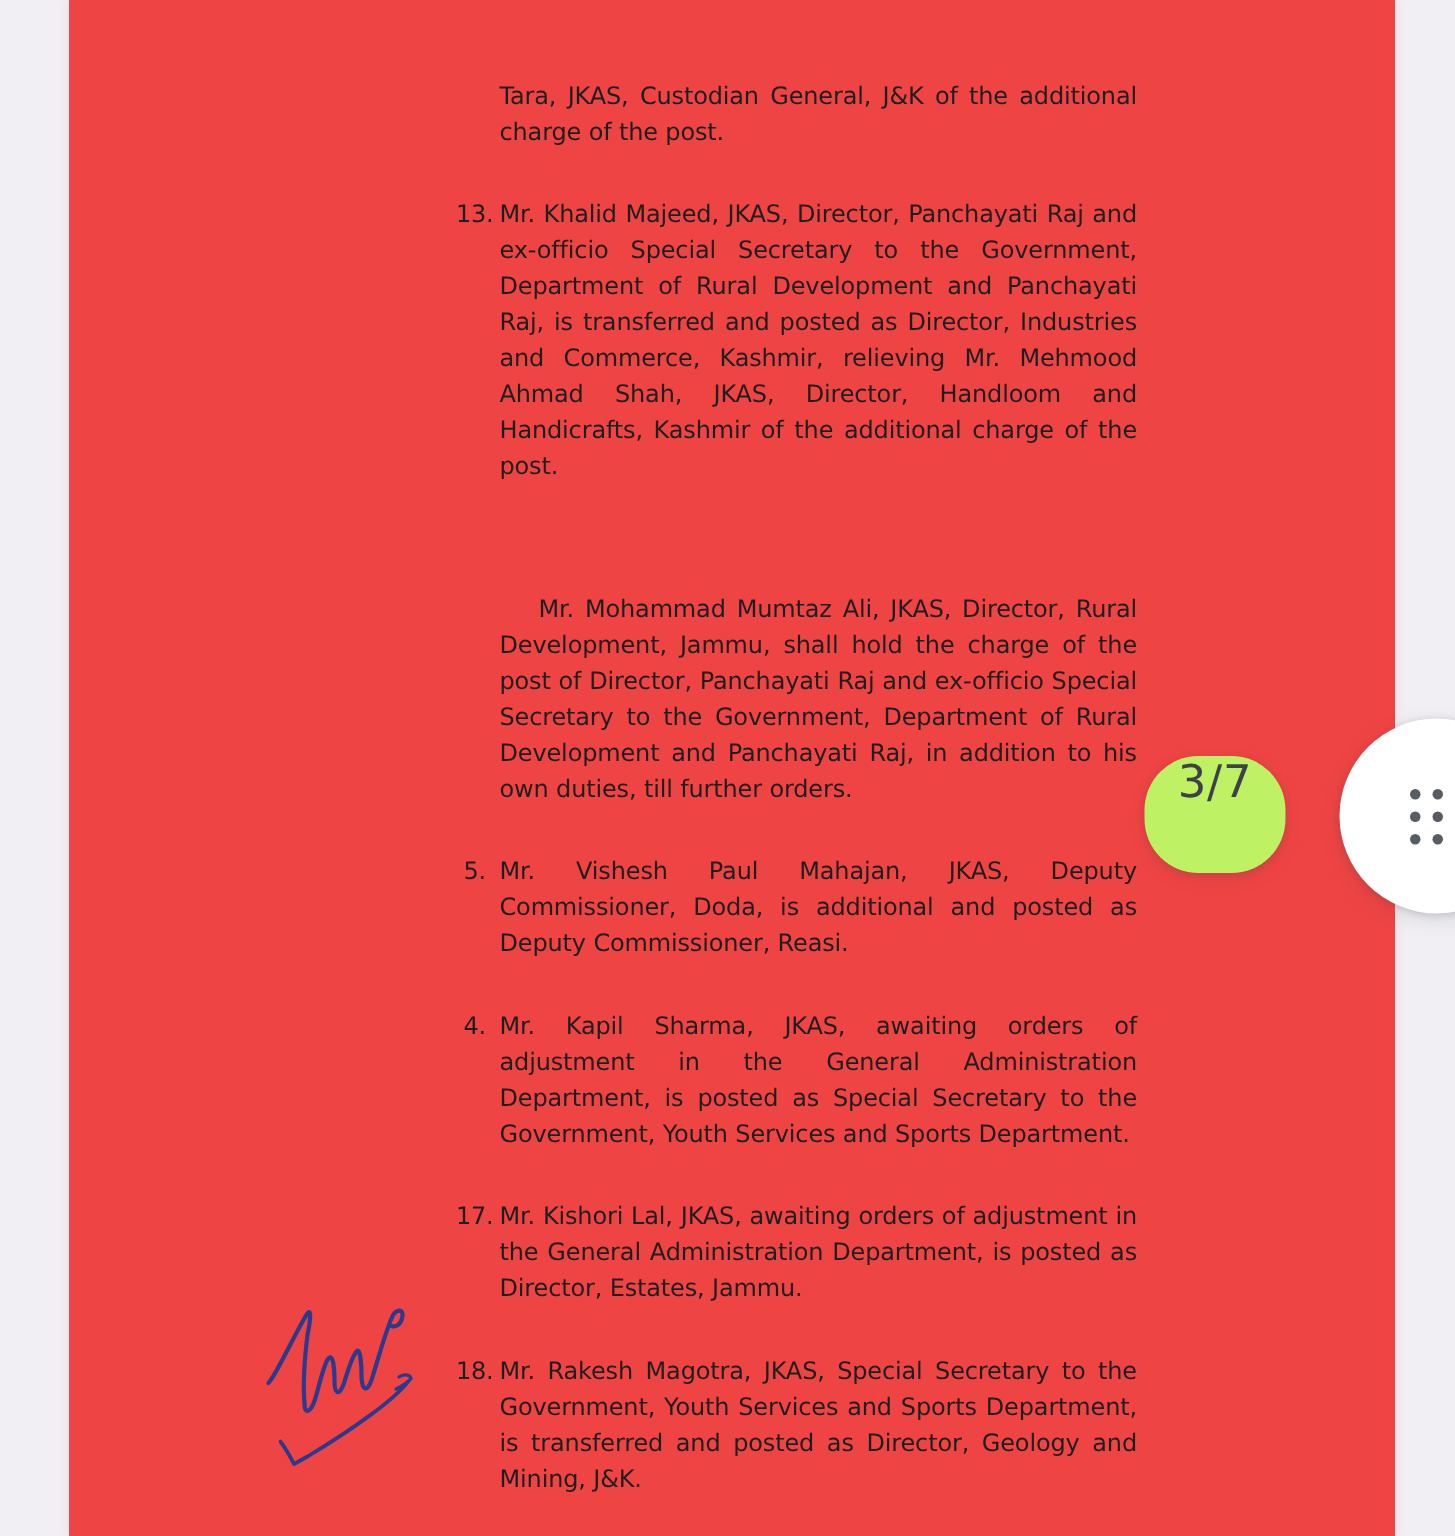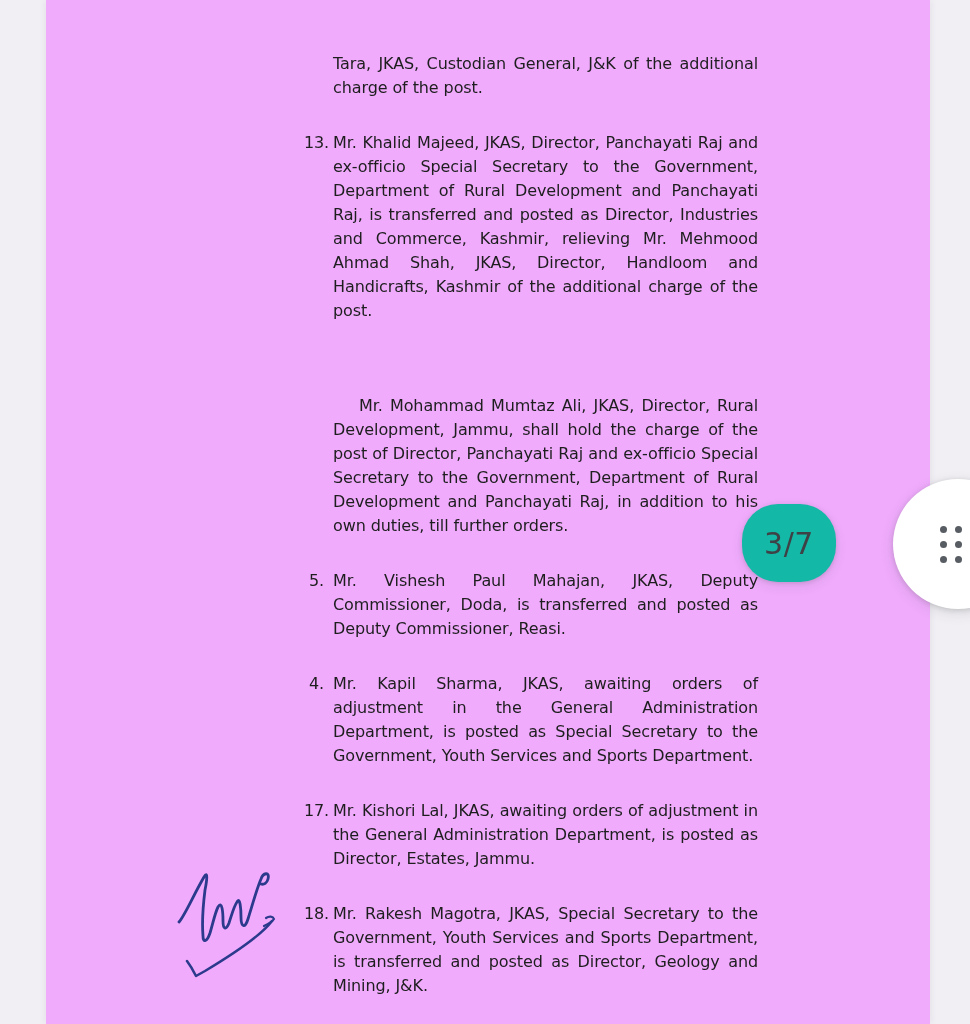--- a/index.html
+++ b/index.html
@@ -10,21 +10,21 @@
     font-family: "DejaVu Sans", "Liberation Sans", sans-serif;
     position: relative;
   }
   .viewer { position: absolute; inset: 0; }
 
   
   .page {
     position: absolute;
     left: 46px; top: 0;
     width: 884px; height: 1024px;
-    background: #f0abfc;
+    background: #ef4444;
     box-shadow: 0 0 7px rgba(80, 70, 100, 0.10);
   }
 
   
   .content {
     position: absolute;
     left: 300px; top: 52px;
     width: 458px;
     color: #1e1e1f;
     font-size: 16px;
@@ -46,26 +46,26 @@
   
   .signature {
     position: absolute;
     left: 165px; top: 858px;
     width: 120px; height: 125px;
   }
 
   
   .page-pill {
     position: absolute;
-    left: 742px; top: 504px;
+    left: 763px; top: 504px;
     width: 94px; height: 78px;
-    background: #14b8a6;
+    background: #bef264;
     border-radius: 36px;
     box-shadow: 0 1px 4px rgba(60,64,67,0.18), 0 4px 12px rgba(60,64,67,0.10);
-    display: flex; align-items: center; justify-content: center;
+    display: flex; justify-content: center;
     font-size: 30px;
     color: #3e4246;
     letter-spacing: 0.5px;
   }
   .menu-fab {
     position: absolute;
     left: 893px; top: 479px;
     width: 130px; height: 130px;
     background: #ffffff;
     border-radius: 50%;
@@ -100,21 +100,21 @@
         <p class="ptext">Mr. Khalid Majeed, JKAS, Director, Panchayati Raj and ex-officio Special Secretary to the Government, Department of Rural Development and Panchayati Raj, is transferred and posted as Director, Industries and Commerce, Kashmir, relieving Mr. Mehmood Ahmad Shah, JKAS, Director, Handloom and Handicrafts, Kashmir of the additional charge of the post.</p>
       </div>
 
       <div class="para first-indent">
         <span class="num"></span>
         <p class="ptext">Mr. Mohammad Mumtaz Ali, JKAS, Director, Rural Development, Jammu, shall hold the charge of the post of Director, Panchayati Raj and ex-officio Special Secretary to the Government, Department of Rural Development and Panchayati Raj, in addition to his own duties, till further orders.</p>
       </div>
 
       <div class="para">
         <span class="num">5.</span>
-        <p class="ptext">Mr. Vishesh Paul Mahajan, JKAS, Deputy Commissioner, Doda, is transferred and posted as Deputy Commissioner, Reasi.</p>
+        <p class="ptext">Mr. Vishesh Paul Mahajan, JKAS, Deputy Commissioner, Doda, is additional and posted as Deputy Commissioner, Reasi.</p>
       </div>
 
 
       <div class="para">
         <span class="num">4.</span>
         <p class="ptext">Mr. Kapil Sharma, JKAS, awaiting orders of adjustment in the General Administration Department, is posted as Special Secretary to the Government, Youth Services and Sports Department.</p>
       </div>
 
       <div class="para">
         <span class="num">17.</span>

